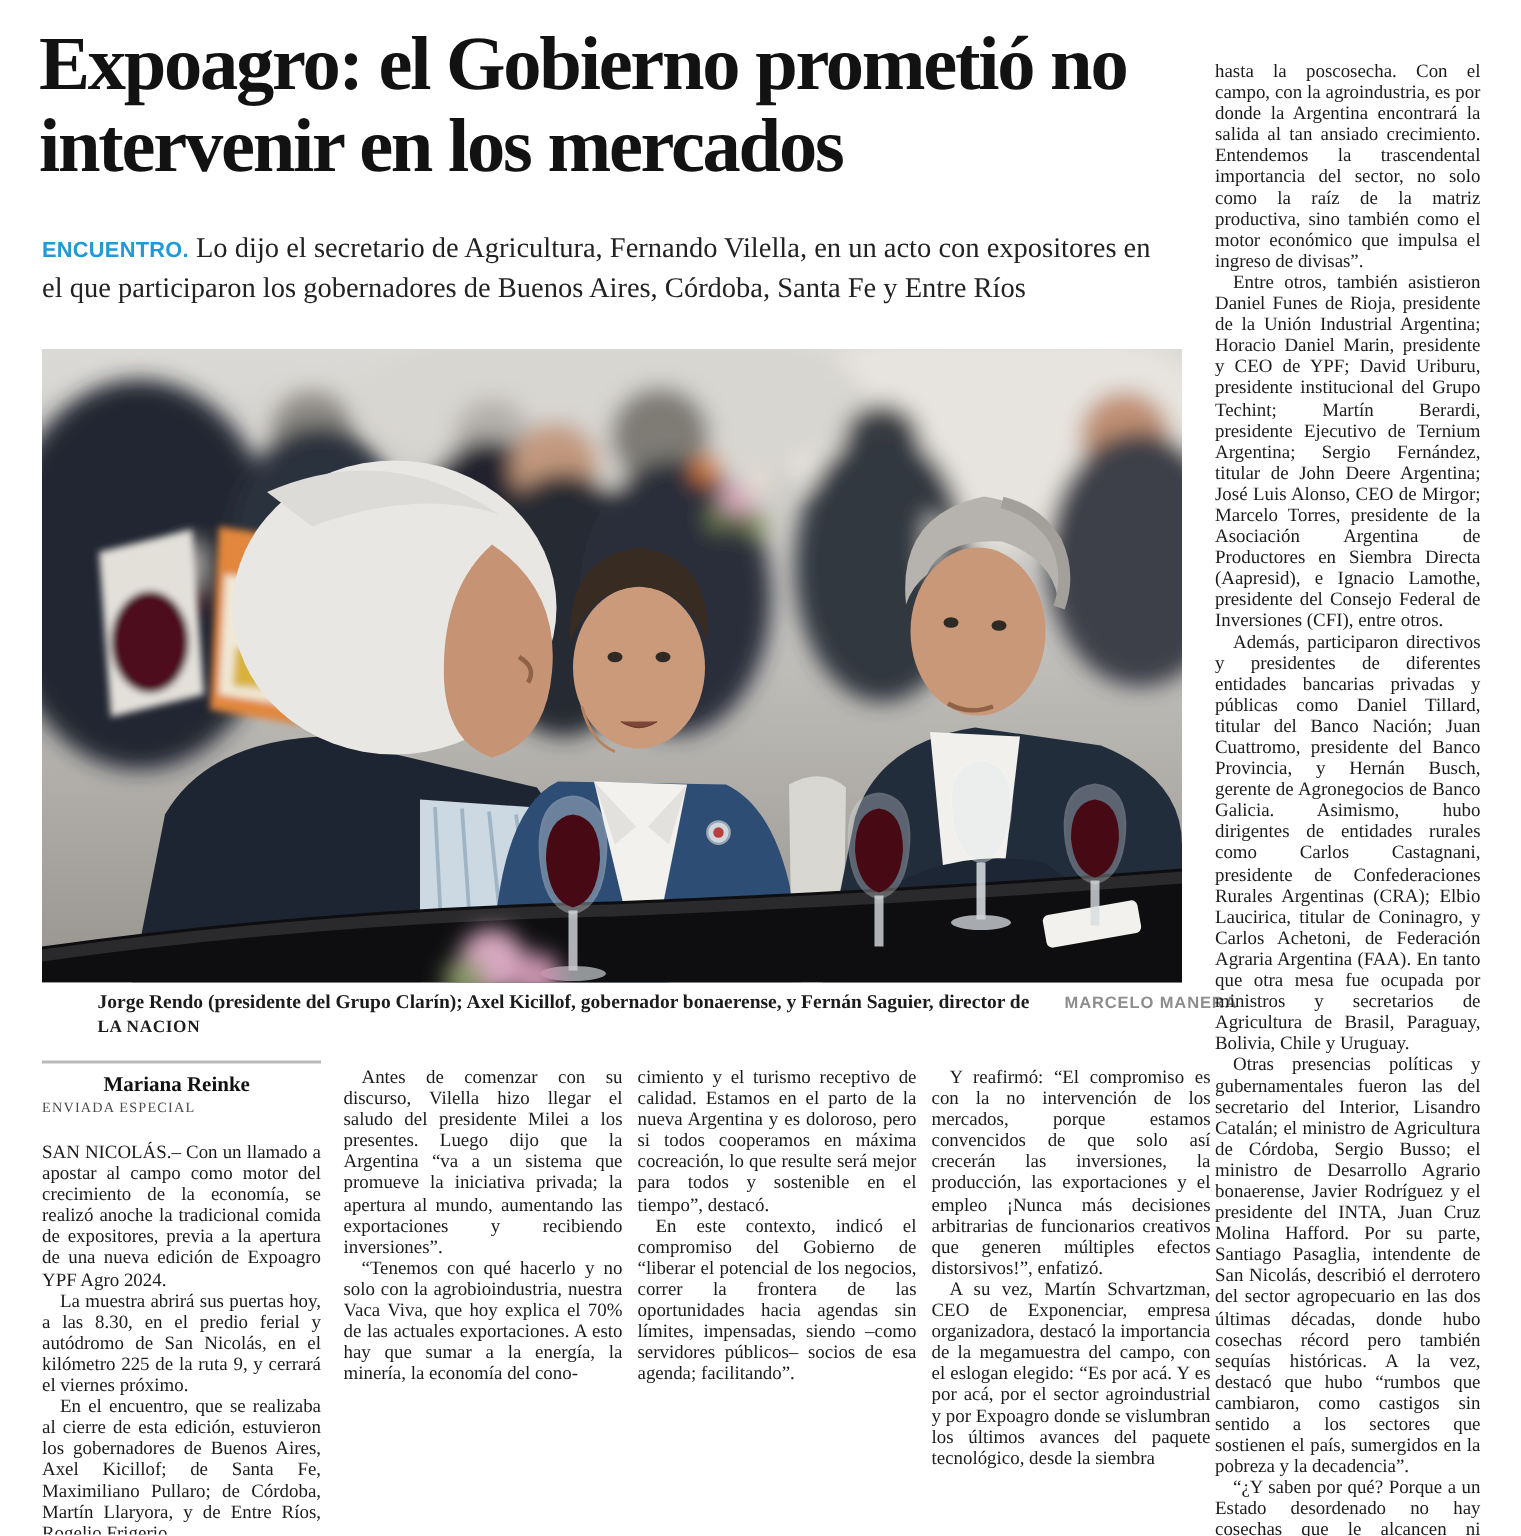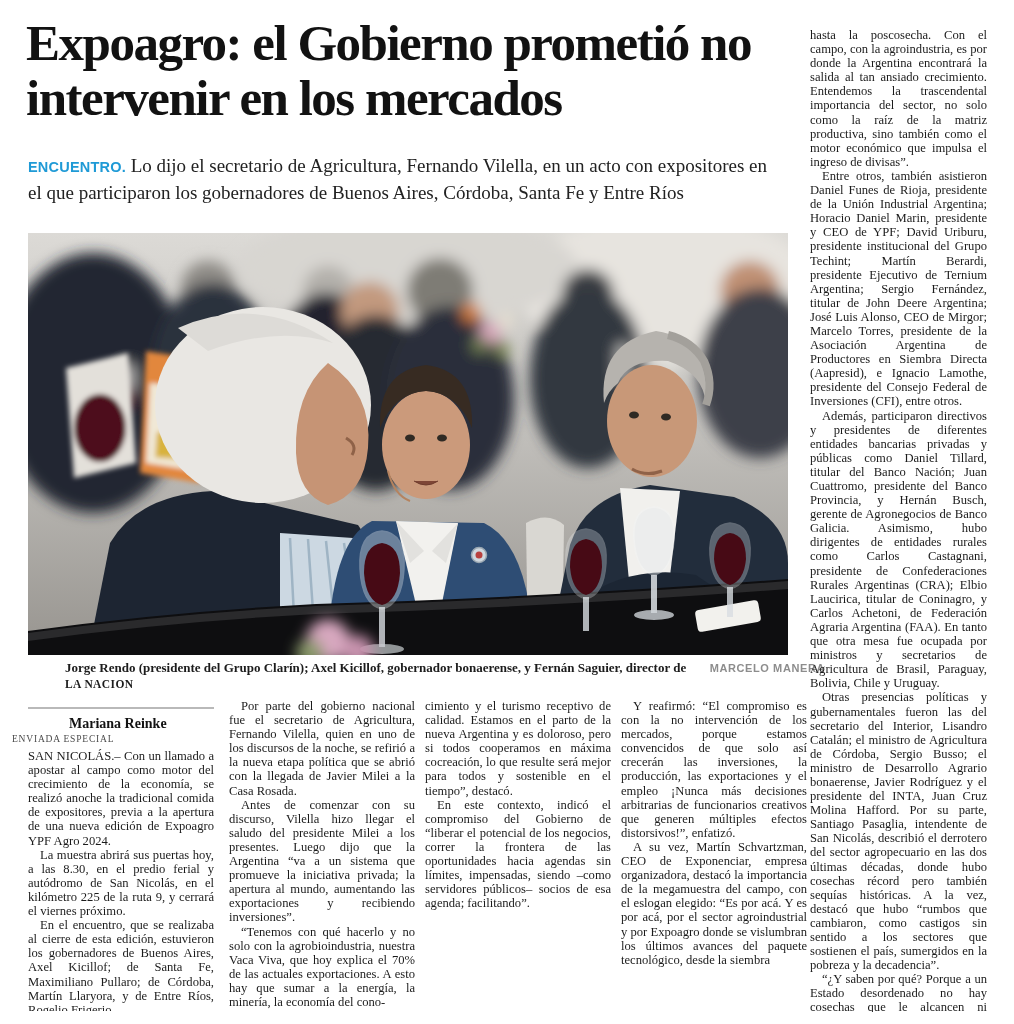--- a/index.html
+++ b/index.html
@@ -33,24 +33,24 @@
   .credit {
     font-family:"Liberation Sans", sans-serif; font-size:11px;
     letter-spacing:0.6px; color:#8d8d8d; font-weight:bold; white-space:nowrap; padding-left:14px;
   }
   .byline-rule { position:absolute; left:28px; top:707px; width:186px; height:2px; background:#b9b9b9; }
   .byline-name {
     position:absolute; left:28px; top:716px;
     font-family:"Liberation Serif", serif; font-weight:bold; font-size:14px; color:#121212;margin-left:41px;
   }
   .byline-role {
-    position:absolute; left:12px; top:734px;
+    position:absolute; left:28px; top:734px;
     font-size:9.5px; letter-spacing:0.8px; color:#4a4a4a;
   }
-  .col { position:absolute; overflow:hidden; }
+  .col { position:absolute; overflow:hidden;margin-top:12px; }
   .col p {
     font-size:12.6px; line-height:14.1px; text-align:justify;
     color:#1b1b1b; margin:0;
   }
   .col p.indent { text-indent:12px; }
   #col1 { left:28px;  top:749px; width:186px; height:262px; }
   #col2 { left:229px; top:699px; width:186px; height:312px; }
   #col3 { left:425px; top:699px; width:186px; height:312px; }
   #col4 { left:621px; top:699px; width:186px; height:312px; }
   #col5 { left:810px; top:28px;  width:177px; height:984px; }
@@ -212,21 +212,20 @@
   <div class="byline-name">Mariana Reinke</div>
   <div class="byline-role">ENVIADA ESPECIAL</div>
 
   <div id="col1" class="col">
     <p>SAN NICOLÁS.– Con un llamado a apostar al campo como motor del crecimiento de la economía, se realizó anoche la tradicional comida de expositores, previa a la apertura de una nueva edición de Expoagro YPF Agro 2024.</p>
     <p class="indent">La muestra abrirá sus puertas hoy, a las 8.30, en el predio ferial y autódromo de San Nicolás, en el kilómetro 225 de la ruta 9, y cerrará el viernes próximo.</p>
     <p class="indent">En el encuentro, que se realizaba al cierre de esta edición, estuvieron los gobernadores de Buenos Aires, Axel Kicillof; de Santa Fe, Maximiliano Pullaro; de Córdoba, Martín Llaryora, y de Entre Ríos, Rogelio Frigerio.</p>
   </div>
 
   <div id="col2" class="col">
-    <p class="indent">Por parte del gobierno nacional fue el secretario de Agricultura, Fernando Vilella, quien en uno de los discursos de la noche, se refirió a la nueva etapa política que se abrió con la llegada de Javier Milei a la Casa Rosada.</p>
     <p class="indent">Antes de comenzar con su discurso, Vilella hizo llegar el saludo del presidente Milei a los presentes. Luego dijo que la Argentina “va a un sistema que promueve la iniciativa privada; la apertura al mundo, aumentando las exportaciones y recibiendo inversiones”.</p>
     <p class="indent">“Tenemos con qué hacerlo y no solo con la agrobioindustria, nuestra Vaca Viva, que hoy explica el 70% de las actuales exportaciones. A esto hay que sumar a la energía, la minería, la economía del cono-</p>
   </div>
 
   <div id="col3" class="col">
     <p>cimiento y el turismo receptivo de calidad. Estamos en el parto de la nueva Argentina y es doloroso, pero si todos cooperamos en máxima cocreación, lo que resulte será mejor para todos y sostenible en el tiempo”, destacó.</p>
     <p class="indent">En este contexto, indicó el compromiso del Gobierno de “liberar el potencial de los negocios, correr la frontera de las oportunidades hacia agendas sin límites, impensadas, siendo –como servidores públicos– socios de esa agenda; facilitando”.</p>
   </div>
 
   <div id="col4" class="col">

